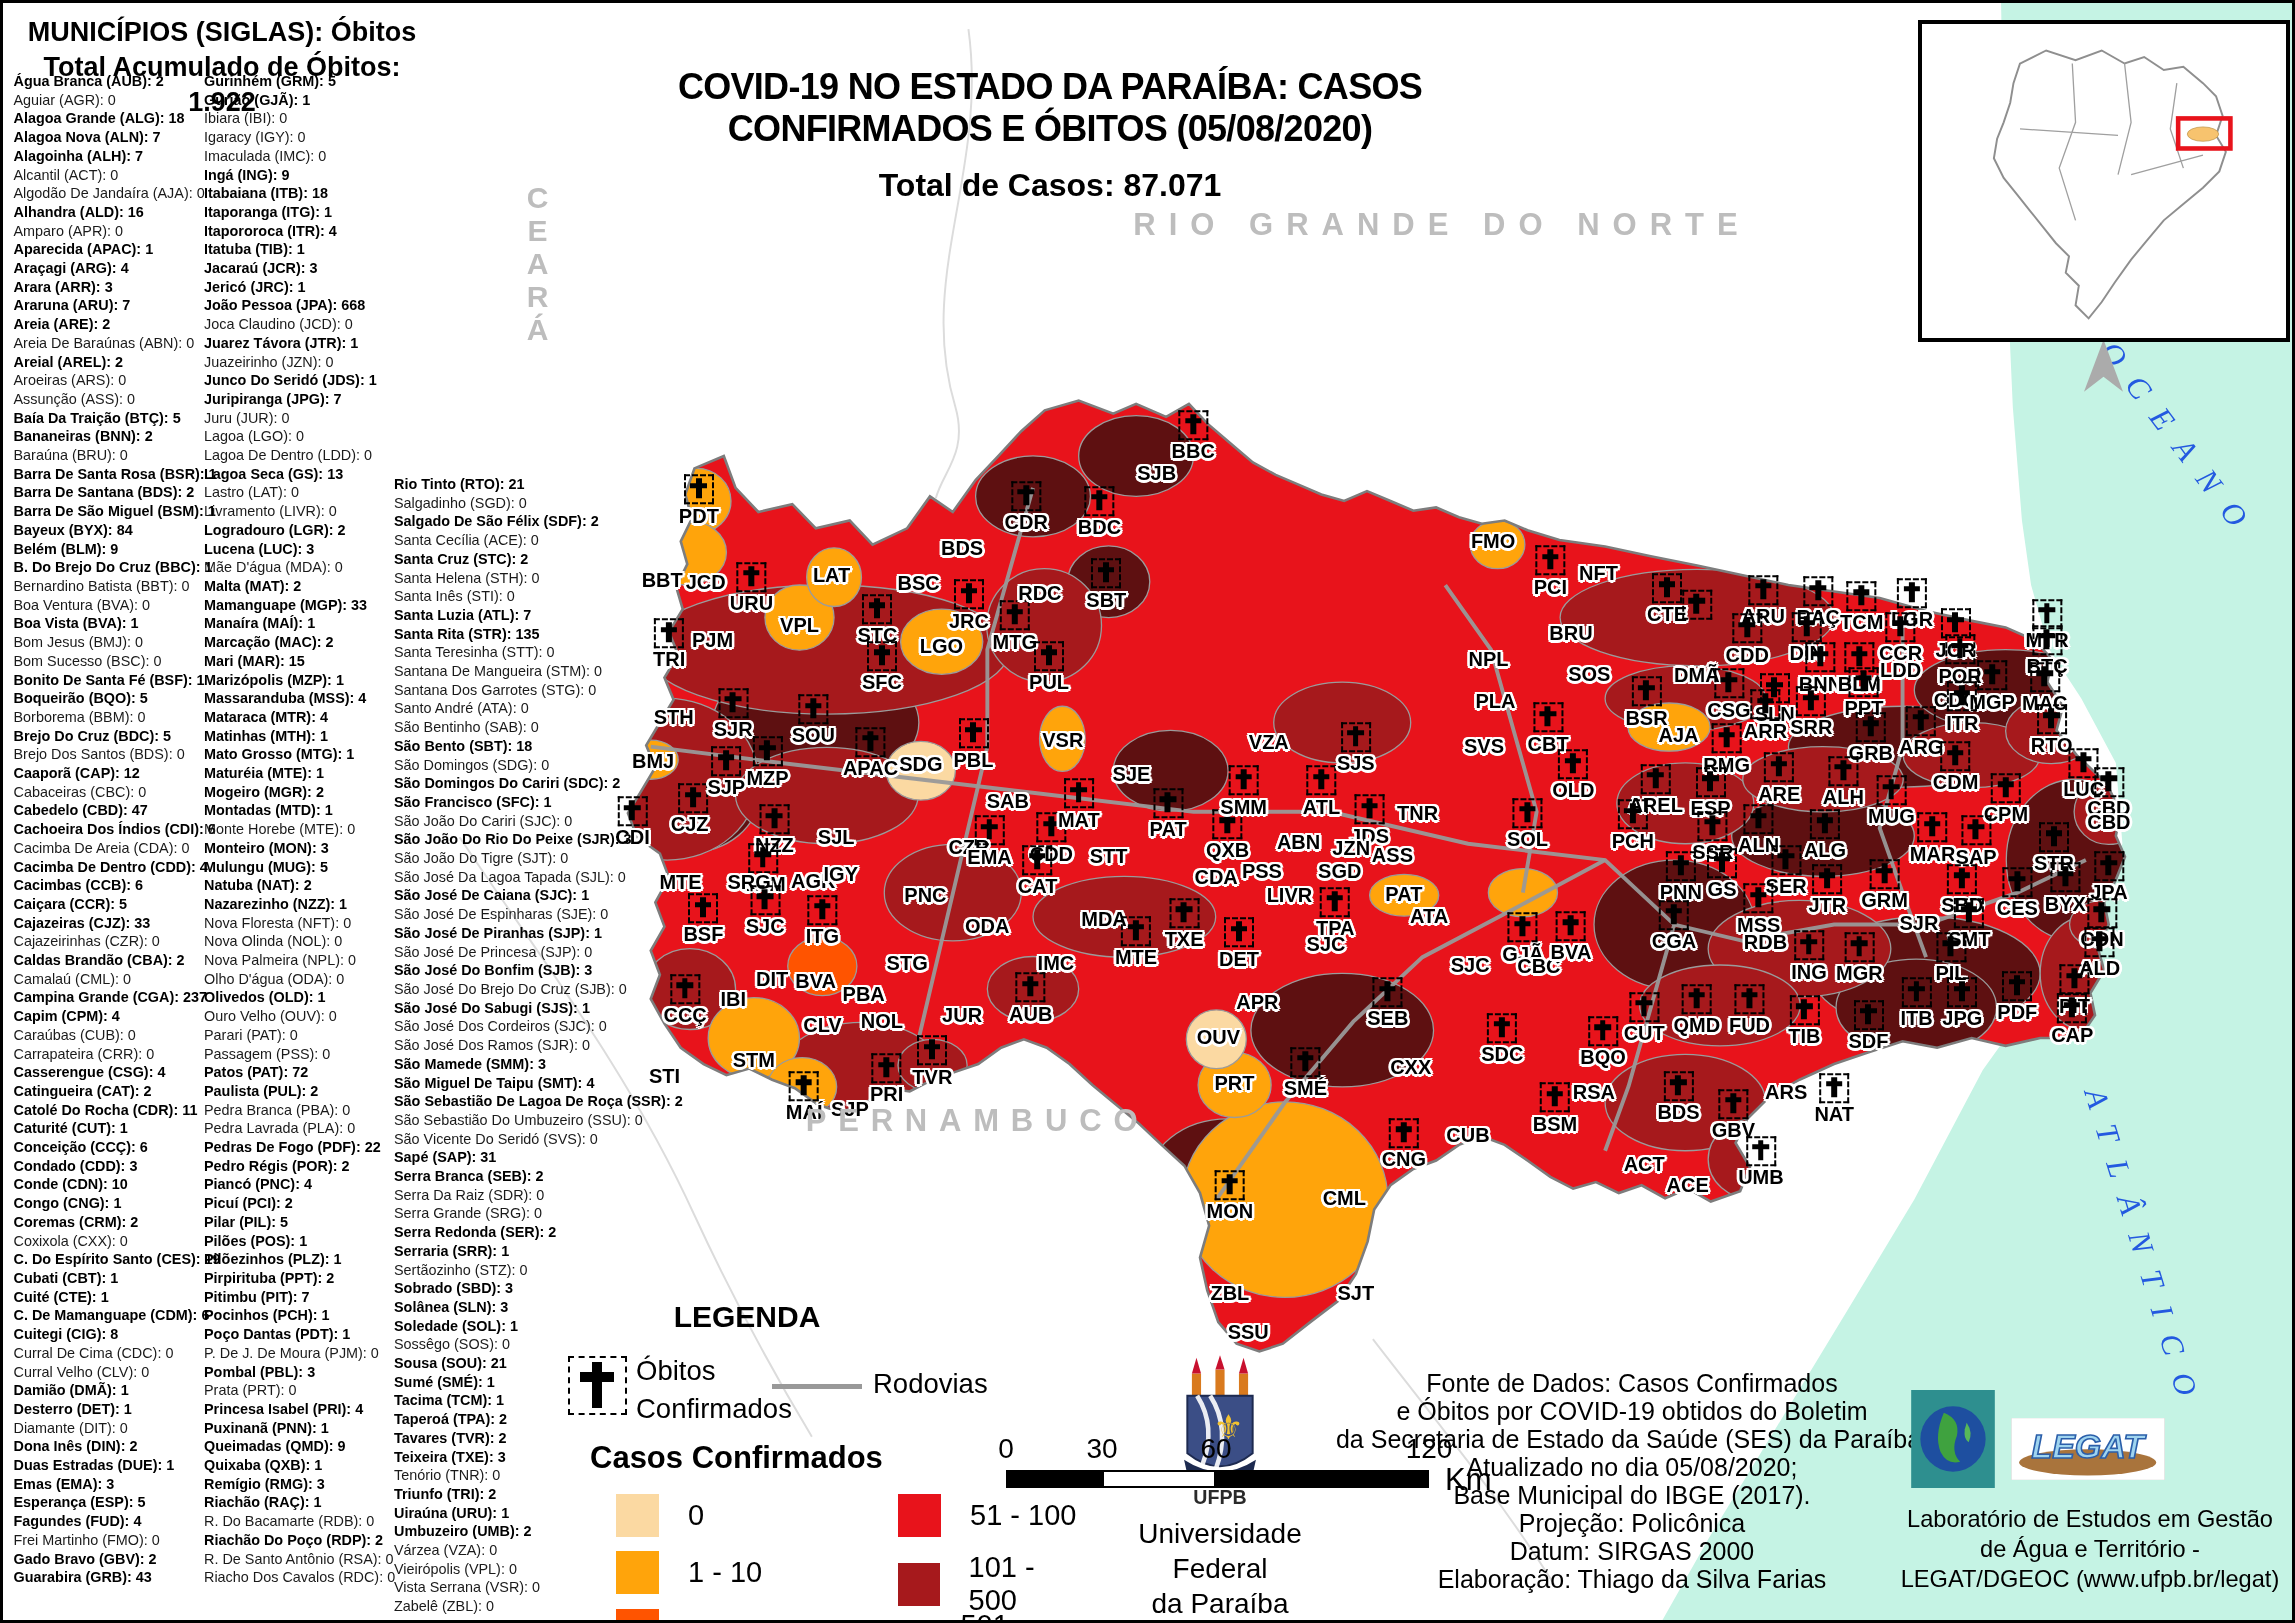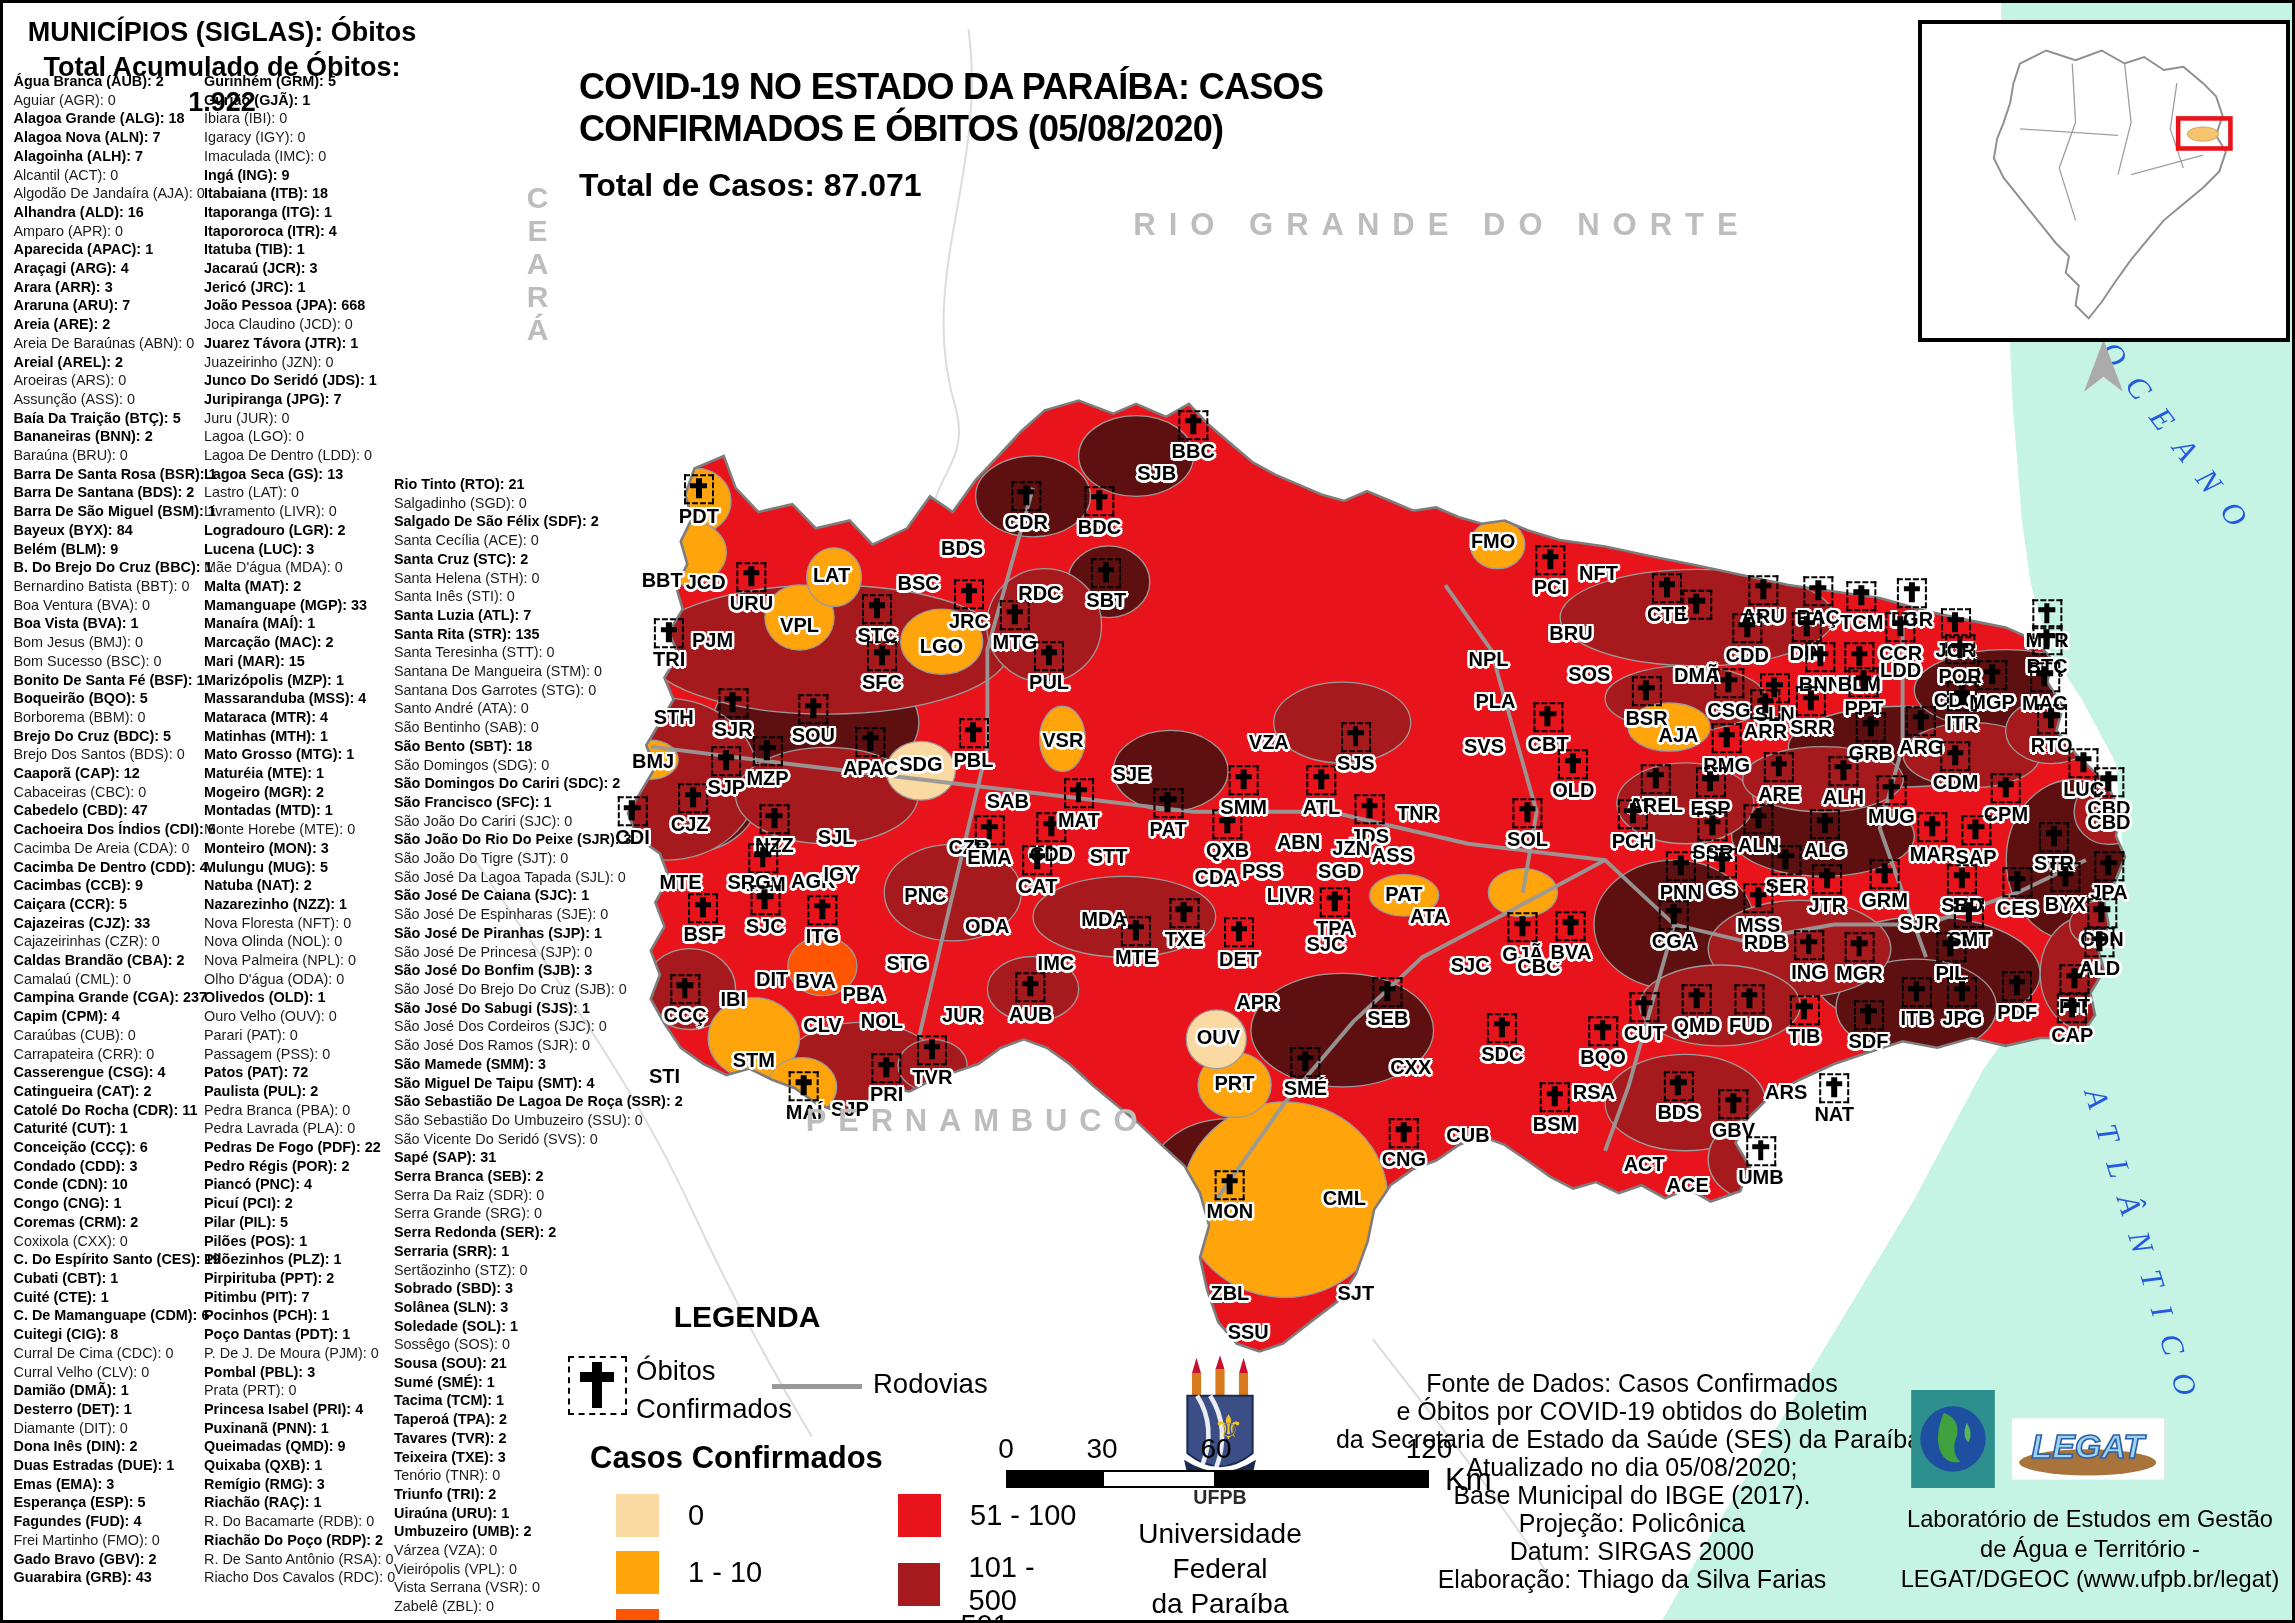--- a/index.html
+++ b/index.html
@@ -6,21 +6,21 @@
   #page{position:relative;width:2295px;height:1623px;background:#ffffff;border:3.9px solid #000;box-sizing:border-box;overflow:hidden;font-family:"Liberation Sans",sans-serif;}
   #map-svg{position:absolute;left:0;top:0;width:100%;height:100%;}
   
   .c0{fill:var(--class0);} .c1{fill:var(--class1);} .c2{fill:var(--class2);}
   .c3{fill:var(--class3);} .c4{fill:var(--class4);} .c5{fill:var(--class5);}
   .patch{stroke:#9b9b9b;stroke-width:2;}
   .road{stroke:var(--road);stroke-width:6;fill:none;opacity:.95;}
   .nbline{stroke:#dcdcdc;stroke-width:3;fill:none;}
 
   
-  #title{position:absolute;left:576px;top:63px;width:942px;text-align:left;color:#000;}
+  #title{position:absolute;left:576px;top:63px;width:942px;text-align:center;color:#000;}
   #title .t1{font-size:36px;font-weight:bold;letter-spacing:-0.7px;}
   #title .t2{font-size:32px;font-weight:bold;margin-top:17px;}
 
   
   #list-header{position:absolute;left:6.5px;top:11.8px;width:425px;text-align:center;font-weight:bold;font-size:27px;line-height:35px;}
   .mcol{position:absolute;font-size:14.4px;line-height:18.7px;white-space:nowrap;}
   #col1{left:10.5px;top:69px;}
   #col2{left:201px;top:69px;}
   #col3{left:391px;top:472px;}
   .entry{color:#1a1a1a;}
@@ -1014,21 +1014,21 @@
       <div class="entry bold">Boqueirão (BQO): 5</div>
       <div class="entry">Borborema (BBM): 0</div>
       <div class="entry bold">Brejo Do Cruz (BDC): 5</div>
       <div class="entry">Brejo Dos Santos (BDS): 0</div>
       <div class="entry bold">Caaporã (CAP): 12</div>
       <div class="entry">Cabaceiras (CBC): 0</div>
       <div class="entry bold">Cabedelo (CBD): 47</div>
       <div class="entry bold">Cachoeira Dos Índios (CDI): 6</div>
       <div class="entry">Cacimba De Areia (CDA): 0</div>
       <div class="entry bold">Cacimba De Dentro (CDD): 4</div>
-      <div class="entry bold">Cacimbas (CCB): 9</div>
+      <div class="entry bold">Cacimbas (CCB): 6</div>
       <div class="entry bold">Caiçara (CCR): 5</div>
       <div class="entry bold">Cajazeiras (CJZ): 33</div>
       <div class="entry">Cajazeirinhas (CZR): 0</div>
       <div class="entry bold">Caldas Brandão (CBA): 2</div>
       <div class="entry">Camalaú (CML): 0</div>
       <div class="entry bold">Campina Grande (CGA): 237</div>
       <div class="entry bold">Capim (CPM): 4</div>
       <div class="entry">Caraúbas (CUB): 0</div>
       <div class="entry">Carrapateira (CRR): 0</div>
       <div class="entry bold">Casserengue (CSG): 4</div>

